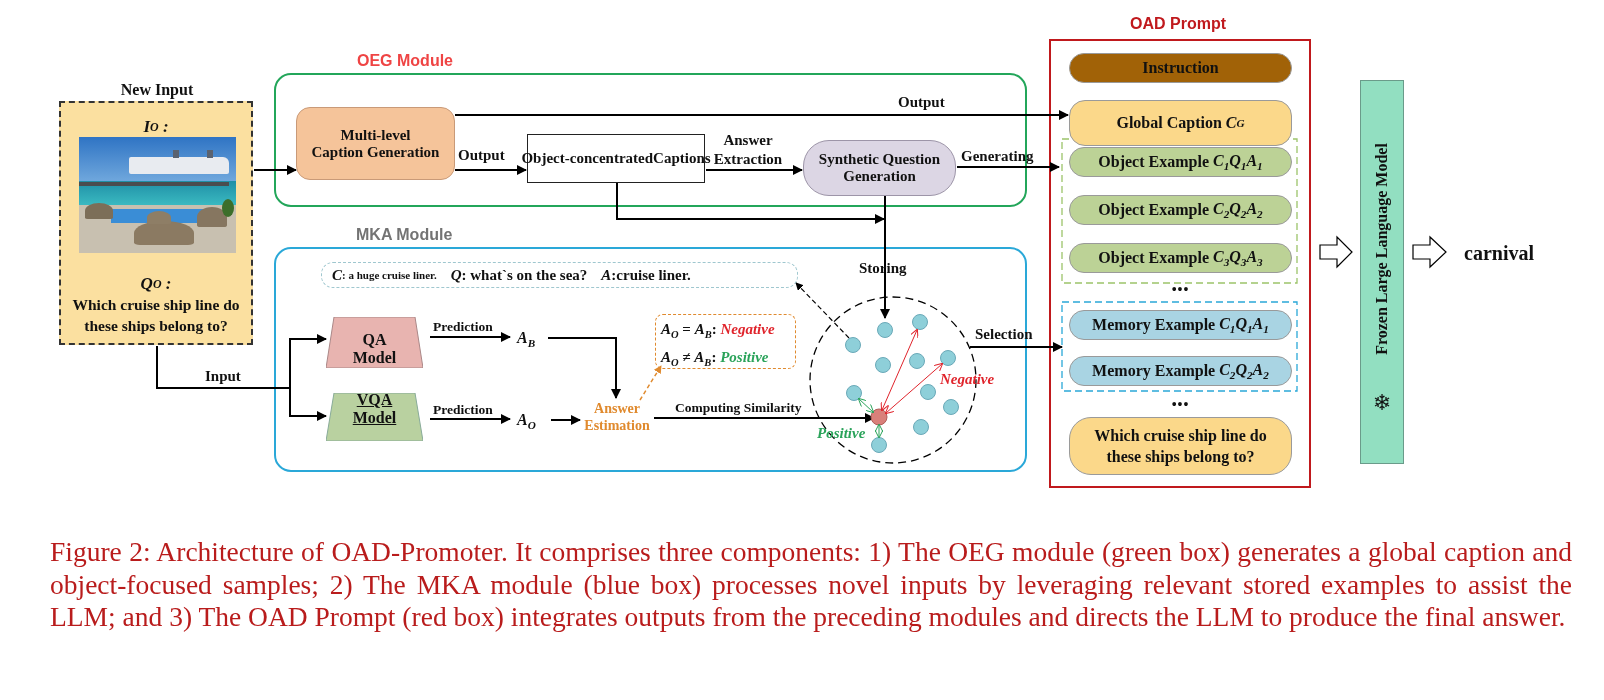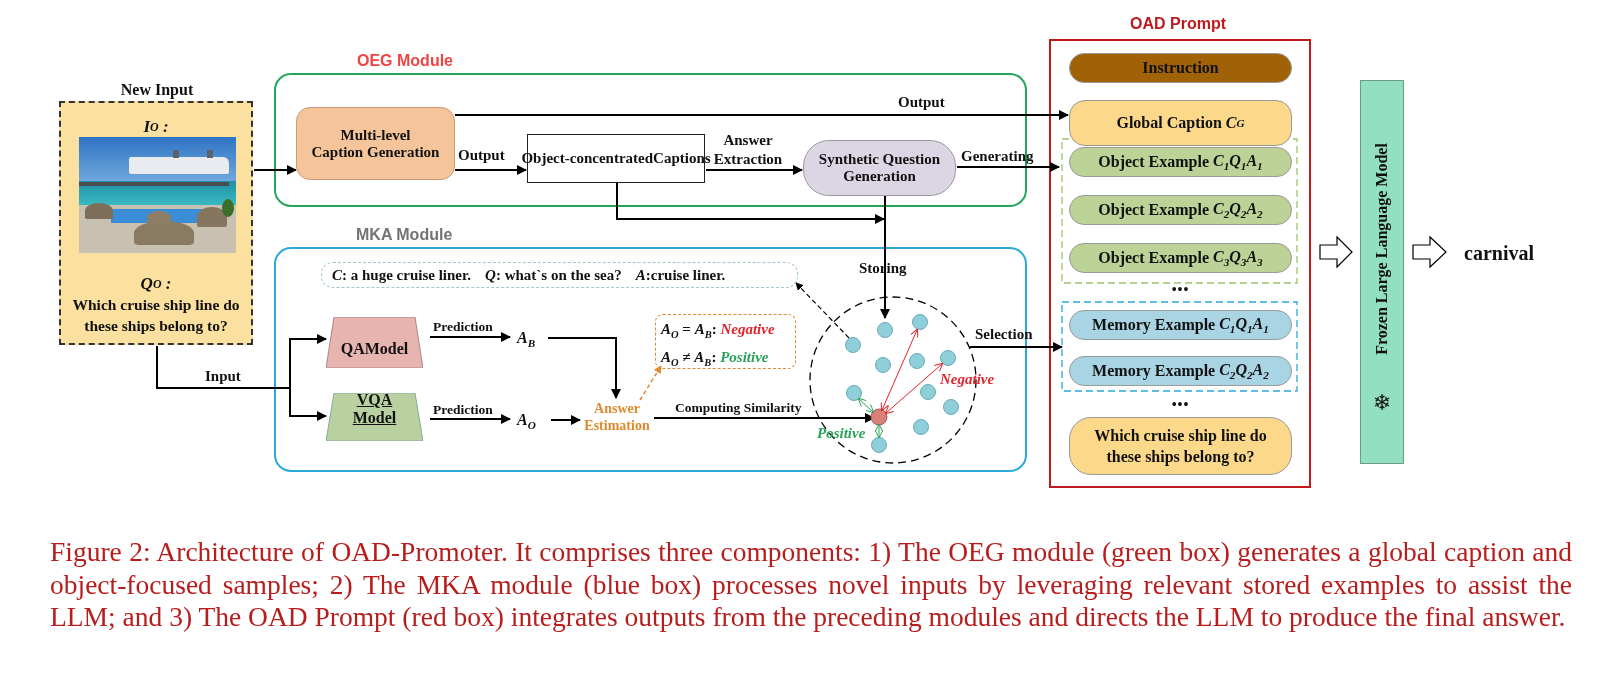--- a/index.html
+++ b/index.html
@@ -161,35 +161,35 @@
 <div class="abs ctr" style="left:803px;top:140px;width:153px;height:56px;background:#dcd6e4;border:1px solid #9d95a8;border-radius:26px;box-sizing:border-box;flex-direction:column;">
   <div class="lbl">Synthetic Question</div>
   <div class="lbl">Generation</div>
 </div>
 <div class="abs lbl" style="left:961px;top:148px;">Generating</div>
 
 <div class="abs modtitle" style="left:356px;top:226px;color:#737373;">MKA Module</div>
 
 <div class="abs" style="left:321px;top:262px;width:477px;height:26px;border:1.2px dashed #9fc7cf;border-radius:12px;box-sizing:border-box;display:flex;align-items:center;padding-left:10px;">
   <span class="lbl" style="font-size:15px;font-style:italic;">C</span>
-  <span class="lbl" style="font-size:15px;">: a huge cruise liner.</span>
+  <span class="lbl" style="font-size:11px;">: a huge cruise liner.</span>
   <span style="width:14px;display:inline-block;"></span>
   <span class="lbl" style="font-size:15px;font-style:italic;">Q</span>
   <span class="lbl" style="font-size:15px;">: what`s on the sea?</span>
   <span style="width:14px;display:inline-block;"></span>
   <span class="lbl" style="font-size:15px;font-style:italic;">A</span>
   <span class="lbl" style="font-size:15px;">:cruise liner.</span>
 </div>
 
 <div class="abs lbl" style="left:205px;top:368px;">Input</div>
 
 <svg class="abs" style="left:326px;top:317px" width="97" height="51">
   <polygon points="8,0 89,0 97,51 0,51" fill="#e8b4b0" stroke="#a88" stroke-width="1"></polygon>
 </svg>
-<div class="abs ctr" style="left:326px;top:317px;width:97px;height:63px;">
+<div class="abs ctr" style="left:326px;top:317px;width:97px;height:63px;flex-direction:column;">
   <div class="lbl" style="font-size:16px;">QA</div>
   <div class="lbl" style="font-size:16px;">Model</div>
 </div>
 
 <svg class="abs" style="left:326px;top:393px" width="97" height="48">
   <polygon points="8,0 89,0 97,48 0,48" fill="#b9d1a0" stroke="#8a9" stroke-width="1"></polygon>
 </svg>
 <div class="abs ctr" style="left:326px;top:393px;width:97px;height:32px;flex-direction:column;text-decoration:underline;">
   <div class="lbl" style="font-size:16px;">VQA</div>
   <div class="lbl" style="font-size:16px;">Model</div>

